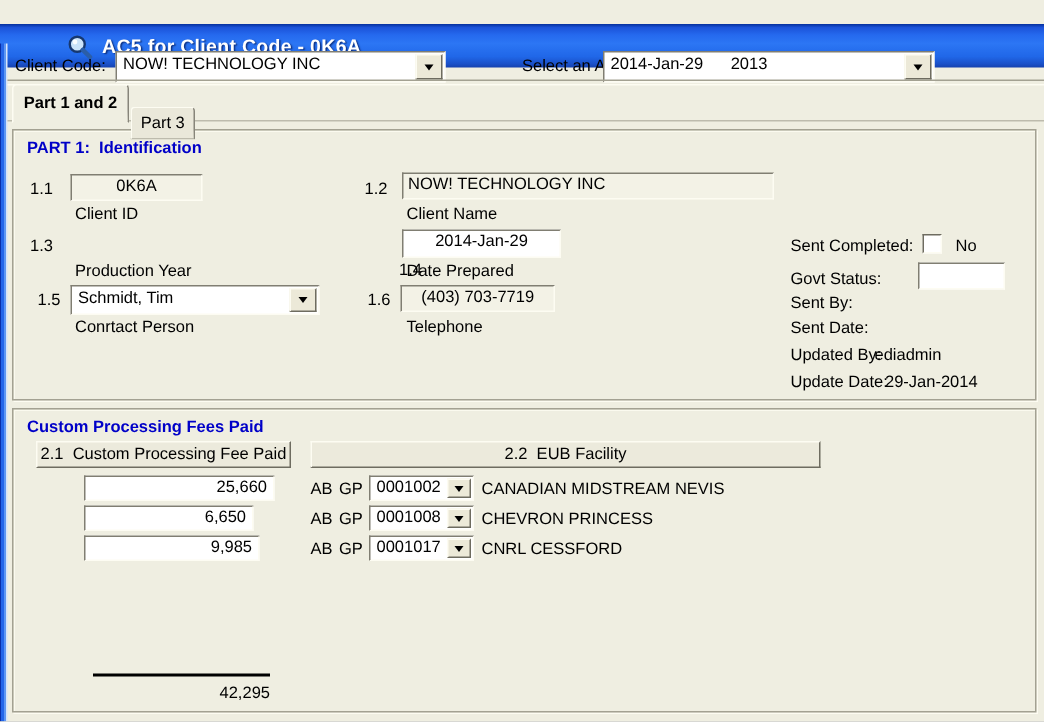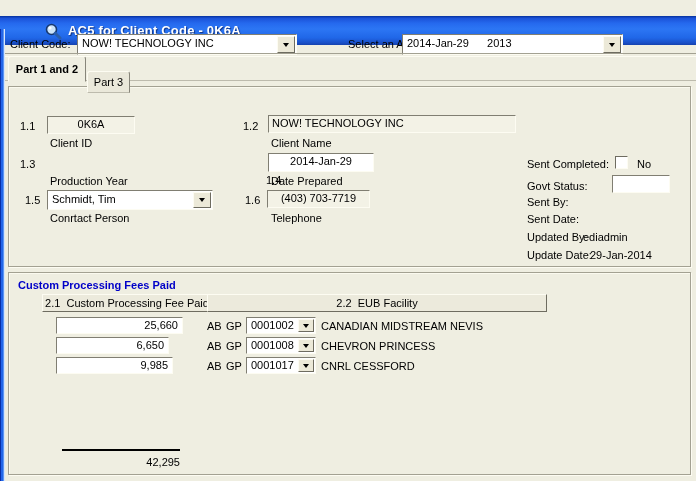--- a/index.html
+++ b/index.html
@@ -91,20 +91,21 @@
       </div>
   </div>
 
   <div class="etched-h" style="left:5px;top:53px;width:691px;"></div>
 
   <div class="tabstrip-base"></div>
   <div class="tab active">Part 1 and  2</div>
   <div class="tab inactive">Part 3</div>
 
   <div class="groupbox" style="left:8px;top:86px;width:681px;height:179px;"></div>
+  <span class="section-title" style="left:18px;top:93px;">PART 1:  Identification</span>
 
   <span class="lbl" style="left:20px;top:120px;">1.1</span>
   <div class="field sunken center" style="left:47px;top:116px;width:88px;height:18px;">0K6A</div>
   <span class="lbl" style="left:50px;top:137px;">Client ID</span>
 
   <span class="lbl" style="left:243px;top:120px;">1.2</span>
   <div class="field sunken" style="left:268px;top:115px;width:248px;height:18px;">NOW! TECHNOLOGY INC</div>
   <span class="lbl" style="left:271px;top:137px;">Client Name</span>
 
   <span class="lbl" style="left:20px;top:158px;">1.3</span>
@@ -137,21 +138,21 @@
   <span class="lbl" style="left:527px;top:196px;">Sent By:</span>
   <span class="lbl" style="left:527px;top:213px;">Sent Date:</span>
   <span class="lbl" style="left:527px;top:231px;">Updated By:</span>
   <span class="lbl" style="left:583px;top:231px;">ediadmin</span>
   <span class="lbl" style="left:527px;top:249px;">Update Date:</span>
   <span class="lbl" style="left:590px;top:249px;">29-Jan-2014</span>
 
   <div class="groupbox" style="left:8px;top:272px;width:681px;height:201px;"></div>
   <span class="section-title" style="left:18px;top:279px;">Custom Processing Fees Paid</span>
 
-  <div class="hdr-btn" style="left:24px;top:294px;width:170px;height:18px;margin-left:18px;">2.1  Custom Processing Fee Paid</div>
+  <div class="hdr-btn" style="left:24px;top:294px;width:170px;height:18px;">2.1  Custom Processing Fee Paid</div>
   <div class="hdr-btn" style="left:207px;top:294px;width:340px;height:18px;">2.2  EUB Facility</div>
 
   <div class="field white sunken fee-amt" style="left:56px;top:317px;width:127px;height:17px;">25,660</div>
   <span class="lbl" style="left:207px;top:320px;">AB</span>
   <span class="lbl" style="left:226px;top:320px;">GP</span>
   <div class="combo" style="left:246px;top:317px;width:70px;height:17px;">
     <span class="val" style="top:1px;">0001002</span>
     <div class="dd-btn" style="width:14px;">
         <span class="tri"></span>
       </div>

